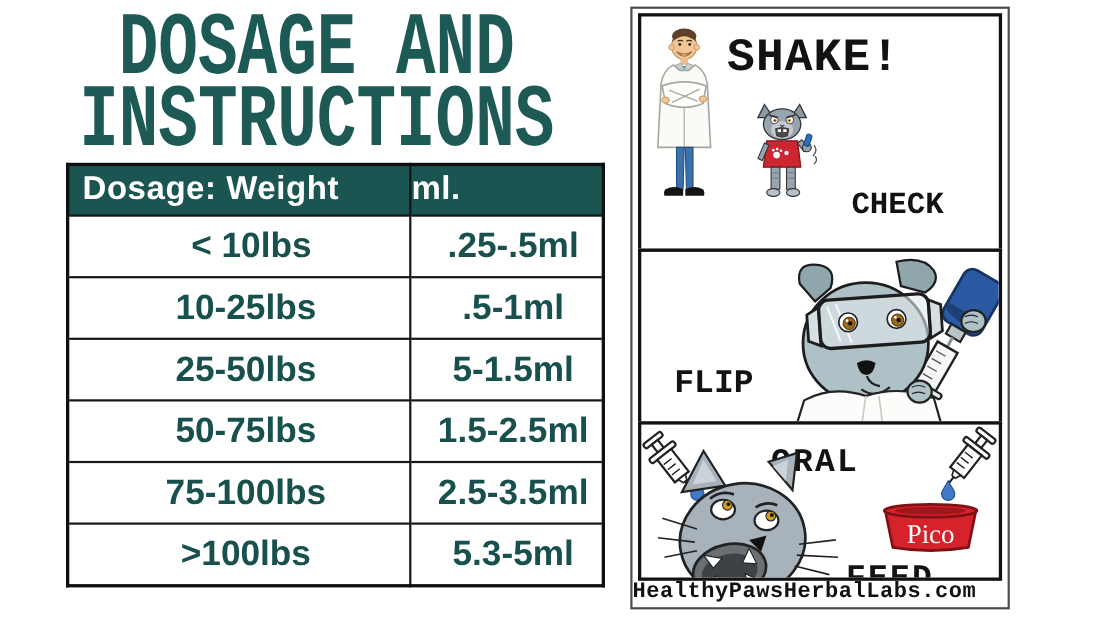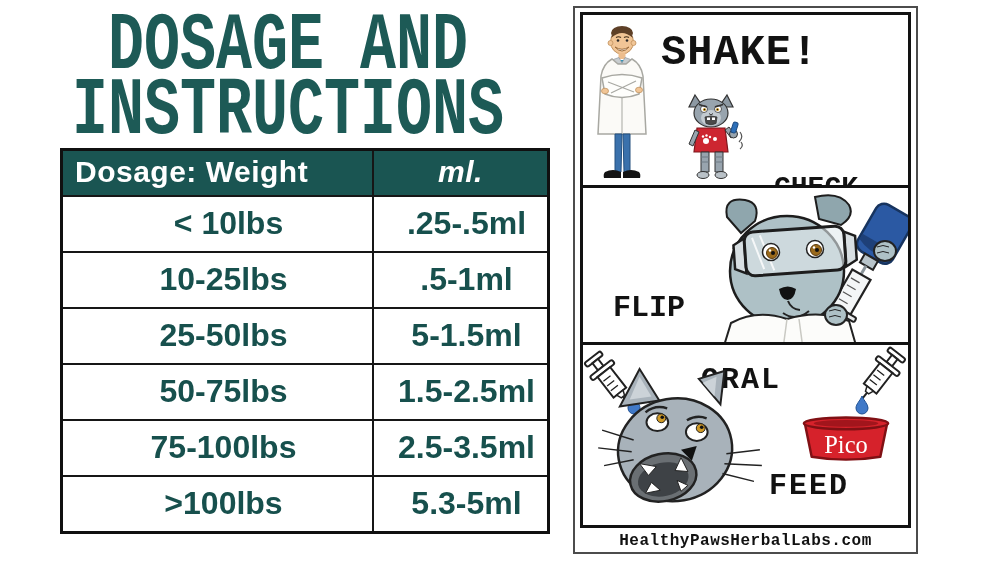--- a/index.html
+++ b/index.html
@@ -19,46 +19,46 @@
   table.dosage{
     position:absolute;left:60px;top:148px;width:490px;
     border-collapse:collapse;table-layout:fixed;
     border:3px solid #101010;
   }
   table.dosage th,table.dosage td{border:2px solid #161616;}
   table.dosage th{
     background:#1a5552;color:#ffffff;font-size:30px;font-weight:bold;
     height:42px;text-align:left;padding:0 0 2px 12px;letter-spacing:.5px;
   }
-  table.dosage th.col-ml{text-align:center;padding-left:0;width:173px;font-style:italic;}
+  table.dosage th.col-ml{padding-left:0;width:173px;}
   table.dosage td{
     background:#ffffff;color:#17504d;font-size:32px;font-weight:bold;
     height:52px;padding:0 0 2px 12px;text-align:center;
   }
   table.dosage tr.r0 td.w{padding-left:22px;}
   
   .panel{
     position:absolute;left:573px;top:6px;width:345px;height:548px;
     box-sizing:border-box;border:2px solid #4c4c4c;background:#fff;
   }
   .panel-inner{
     position:absolute;left:5px;right:5px;top:4px;bottom:24px;
     display:flex;flex-direction:column;
   }
   .step{
     box-sizing:border-box;border:3px solid #121212;background:#fff;
     position:relative;overflow:hidden;
   }
-  .step1{height:176px;}
+  .step1{height:217px;}
   .step2{height:160px;margin-top:-3px;}
   .step3{flex:1;margin-top:-3px;}
   .panel-footer{
-    position:absolute;left:0;right:0;bottom:2px;text-align:center;
+    position:absolute;left:0;right:0;bottom:2px;
     font-family:"Liberation Mono","DejaVu Sans Mono",monospace;
-    font-weight:bold;font-size:16px;color:#111;letter-spacing:.5px;
+    font-weight:bold;font-size:20px;color:#111;letter-spacing:.5px;
   }
   .tw{ 
     position:absolute;font-family:"Liberation Mono","DejaVu Sans Mono",monospace;
     font-weight:bold;color:#121212;white-space:pre;
   }
   .shake-label{left:78px;top:14px;font-size:42px;letter-spacing:1px;}
   .check-label{left:160px;top:80px;width:146px;text-align:center;font-size:28px;line-height:37px;}
   .flip-label{left:8px;top:40px;width:116px;text-align:center;font-size:30px;line-height:32px;}
   .oral-label{left:118px;top:18px;font-size:30px;letter-spacing:2px;}
   .feed-label{left:186px;top:124px;font-size:30px;letter-spacing:2px;}

